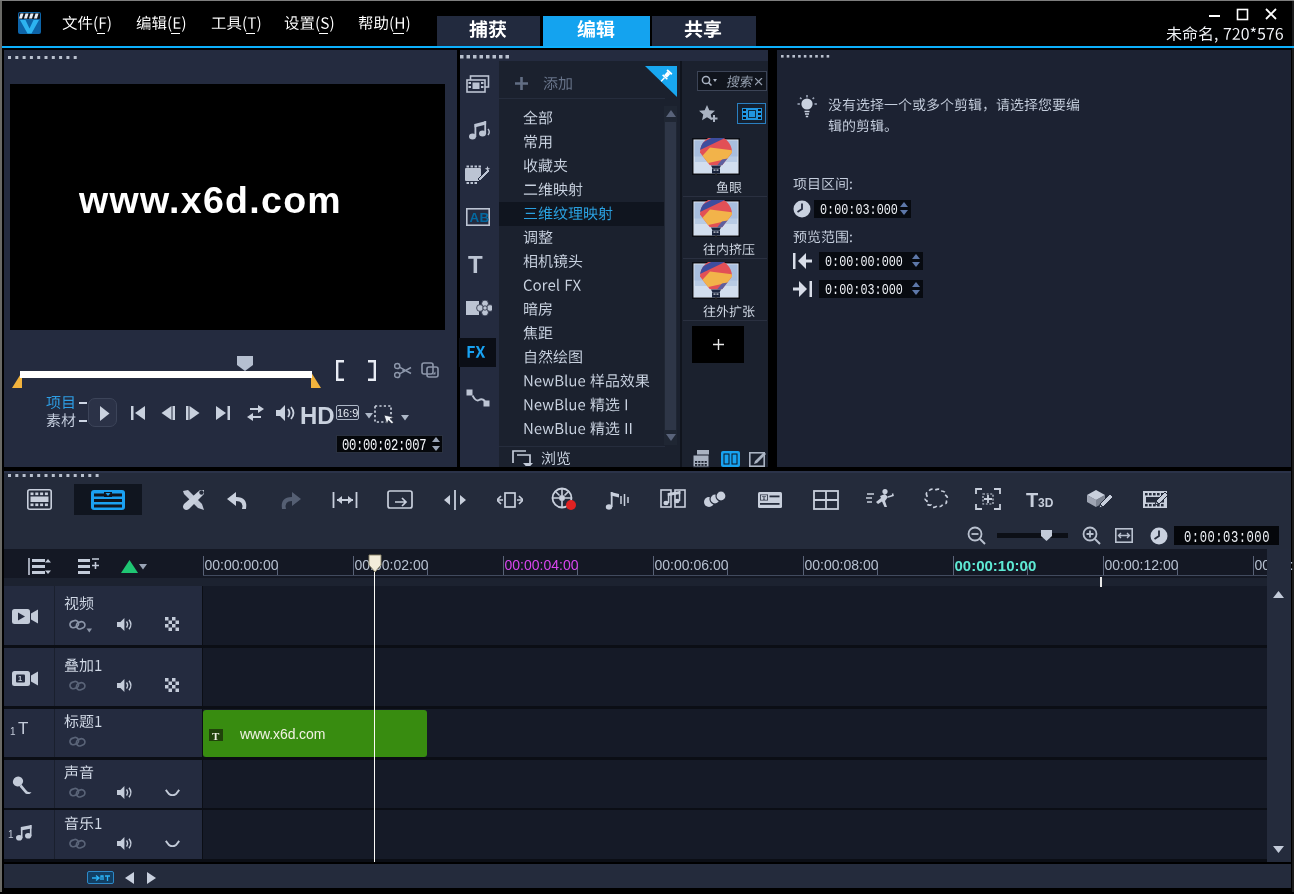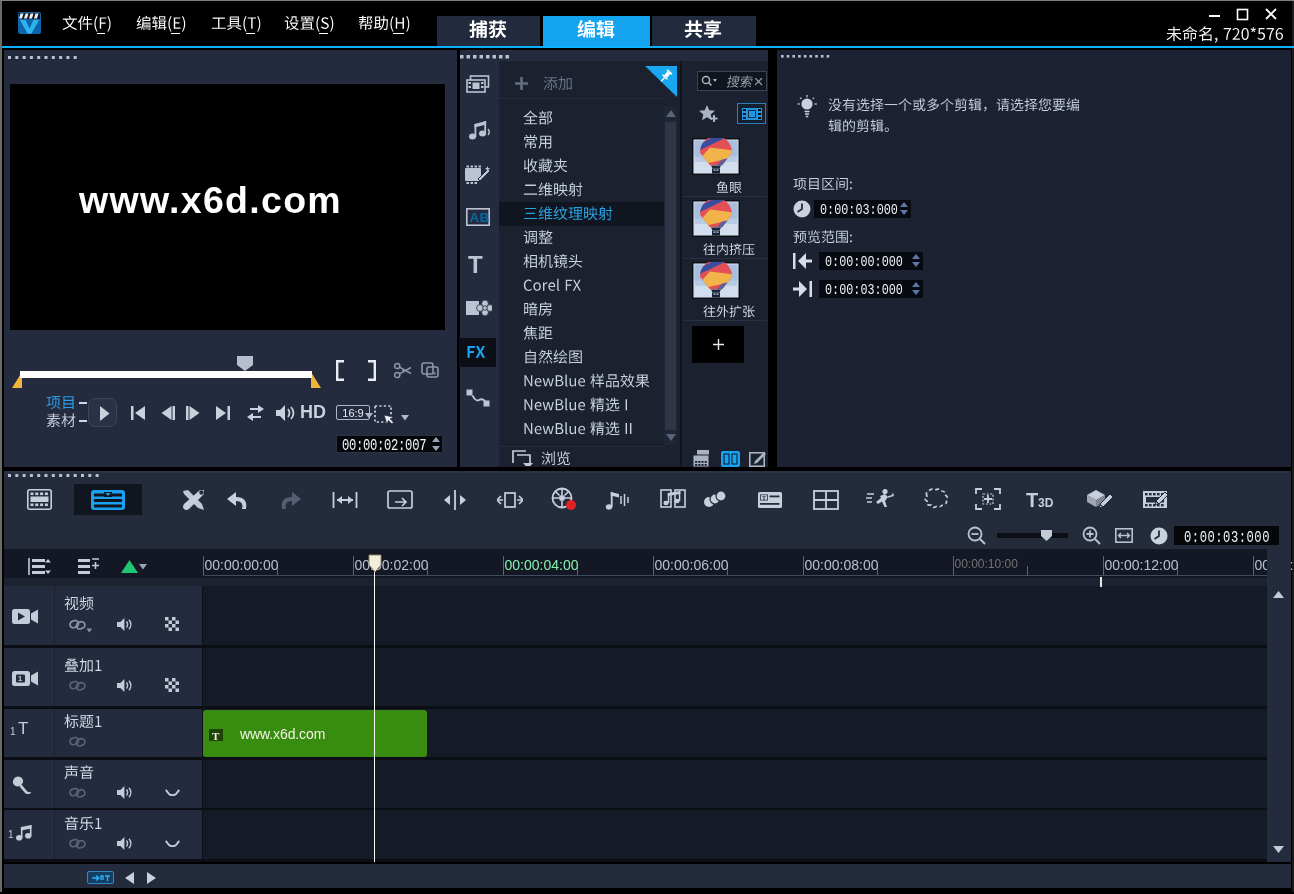--- a/index.html
+++ b/index.html
@@ -148,22 +148,22 @@
 <path d="M13 0 L19 4 L13 8 Z" fill="#c9d1de"></path>
     <path d="M8 8 L2 12 L8 16 Z" fill="#c9d1de"></path>
   </svg>
 <svg style="position:absolute;left:276px;top:405px" width="22" height="16" viewBox="0 0 22 16">
     <path d="M0 5 h4 l5 -5 v16 l-5 -5 h-4 Z" fill="#c9d1de"></path>
 <g stroke="#c9d1de" stroke-width="1.8" fill="none">
       <path d="M12 4 q3 4 0 8"></path>
       <path d="M15 2 q5 6 0 12"></path>
     </g>
   </svg>
-<div style="position:absolute;left:300px;top:402px;font-family:'Liberation Sans',sans-serif;font-size:18px;color:#c9d1de;font-weight:700;letter-spacing:0;white-space:nowrap;">HD</div>
-<div style="position:absolute;left:336px;top:405px;width:34px;height:15px;border:1.5px solid #aeb8c8;border-radius:2px;color:#e8edf5;font-size:11px;font-family:'Liberation Sans';text-align:center;line-height:15px">16:9</div>
+<div style="position:absolute;left:300px;top:402px;font-family:'Liberation Sans',sans-serif;font-size:24px;color:#c9d1de;font-weight:700;letter-spacing:0;white-space:nowrap;">HD</div>
+<div style="position:absolute;left:336px;top:405px;width:23px;height:15px;border:1.5px solid #aeb8c8;border-radius:2px;color:#e8edf5;font-size:11px;font-family:'Liberation Sans';text-align:center;line-height:15px">16:9</div>
 <svg style="position:absolute;left:365px;top:413px" width="9" height="6" viewBox="0 0 9 6">
     <path d="M0 0 L8 0 L4 5.5 Z" fill="#aeb8c8"></path>
   </svg>
 <svg style="position:absolute;left:374px;top:405px" width="22" height="22" viewBox="0 0 22 22">
     <rect x="1" y="1" width="16" height="16" fill="none" stroke="#c8cfdc" stroke-width="1.7" stroke-dasharray="2.2 2.2"></rect>
 <g transform="translate(9.5,9.5)">
       <path d="M0.5 0.5 L3.4 9.6 L5 5.9 L8.4 9.3 L10 7.7 L6.6 4.3 L10.3 2.7 Z" fill="#eef1f6" stroke="#1c2232" stroke-width="0.7"></path>
     </g>
   </svg>
 <svg style="position:absolute;left:401px;top:415px" width="9" height="6" viewBox="0 0 9 6">
@@ -774,24 +774,24 @@
       <rect x="750.0" y="7" width="1" height="20" fill="#5a6378"></rect>
       <rect x="824.0" y="17" width="1" height="10" fill="#5a6378"></rect>
       <rect x="900.0" y="7" width="1" height="20" fill="#5a6378"></rect>
       <rect x="974.0" y="17" width="1" height="10" fill="#5a6378"></rect>
       <rect x="1050.0" y="7" width="1" height="20" fill="#5a6378"></rect>
       <rect x="1124.0" y="17" width="1" height="10" fill="#5a6378"></rect>
     </g>
   </svg>
 <div style="position:absolute;left:204.5px;top:557px;font-family:'Liberation Sans',sans-serif;font-size:14px;color:#b6c0d0;font-weight:400;letter-spacing:0px;white-space:nowrap;">00:00:00:00</div>
 <div style="position:absolute;left:354.5px;top:557px;font-family:'Liberation Sans',sans-serif;font-size:14px;color:#b6c0d0;font-weight:400;letter-spacing:0px;white-space:nowrap;">00:00:02:00</div>
-<div style="position:absolute;left:504.5px;top:557px;font-family:'Liberation Sans',sans-serif;font-size:14px;color:#86efac;font-weight:400;letter-spacing:0px;white-space:nowrap;">00:00:04:00</div>
+<div style="position:absolute;left:504.5px;top:557px;font-family:'Liberation Sans',sans-serif;font-size:14px;color:#d946ef;font-weight:400;letter-spacing:0px;white-space:nowrap;">00:00:04:00</div>
 <div style="position:absolute;left:654.5px;top:557px;font-family:'Liberation Sans',sans-serif;font-size:14px;color:#b6c0d0;font-weight:400;letter-spacing:0px;white-space:nowrap;">00:00:06:00</div>
 <div style="position:absolute;left:804.5px;top:557px;font-family:'Liberation Sans',sans-serif;font-size:14px;color:#b6c0d0;font-weight:400;letter-spacing:0px;white-space:nowrap;">00:00:08:00</div>
-<div style="position:absolute;left:954.5px;top:557px;font-family:'Liberation Sans',sans-serif;font-size:12px;color:#737373;font-weight:400;letter-spacing:0px;white-space:nowrap;">00:00:10:00</div>
+<div style="position:absolute;left:954.5px;top:557px;font-family:'Liberation Sans',sans-serif;font-size:15px;color:#5eead4;font-weight:700;letter-spacing:0px;white-space:nowrap;">00:00:10:00</div>
 <div style="position:absolute;left:1104.5px;top:557px;font-family:'Liberation Sans',sans-serif;font-size:14px;color:#b6c0d0;font-weight:400;letter-spacing:0px;white-space:nowrap;">00:00:12:00</div>
 <div style="position:absolute;left:1254.5px;top:557px;font-family:'Liberation Sans',sans-serif;font-size:14px;color:#b6c0d0;font-weight:400;letter-spacing:0px;white-space:nowrap;">00:00:14:00</div>
 <div style="position:absolute;left:203px;top:575px;width:1064px;height:1px;background:#414a5e"></div>
 <div style="position:absolute;left:1267px;top:549px;width:24px;height:29px;background:#242b3c;"></div>
 <div style="position:absolute;left:1267px;top:578px;width:24px;height:284px;background:#242b3c;"></div>
 <svg style="position:absolute;left:1273px;top:591px" width="11" height="8" viewBox="0 0 11 8">
     <path d="M5.5 0 L11 7 H0 Z" fill="#c3cbd9"></path>
   </svg>
 <svg style="position:absolute;left:1273px;top:846px" width="11" height="8" viewBox="0 0 11 8">
     <path d="M0 0 H11 L5.5 7 Z" fill="#c3cbd9"></path>

